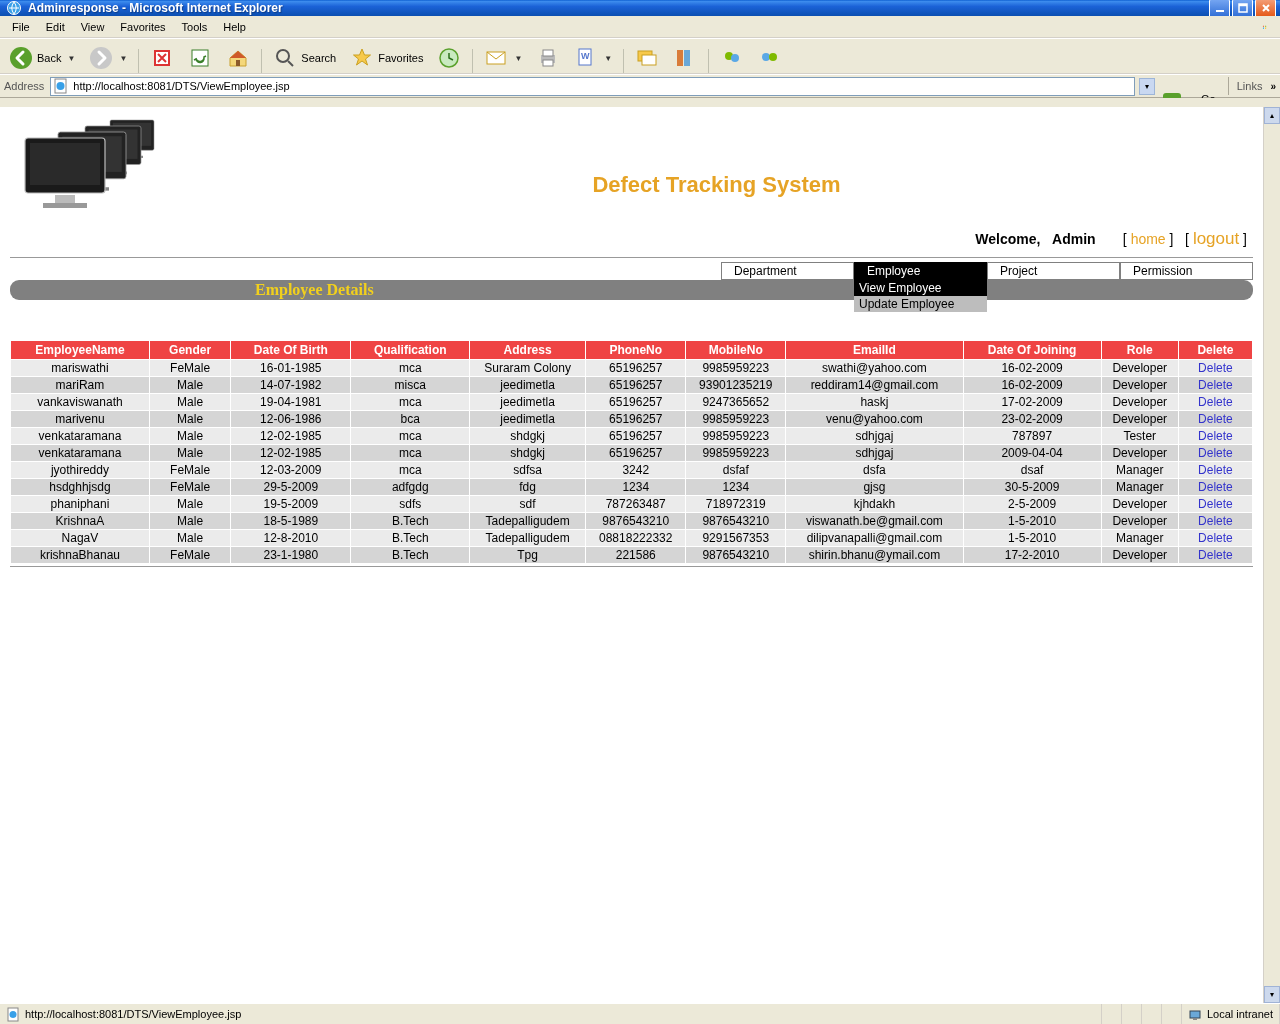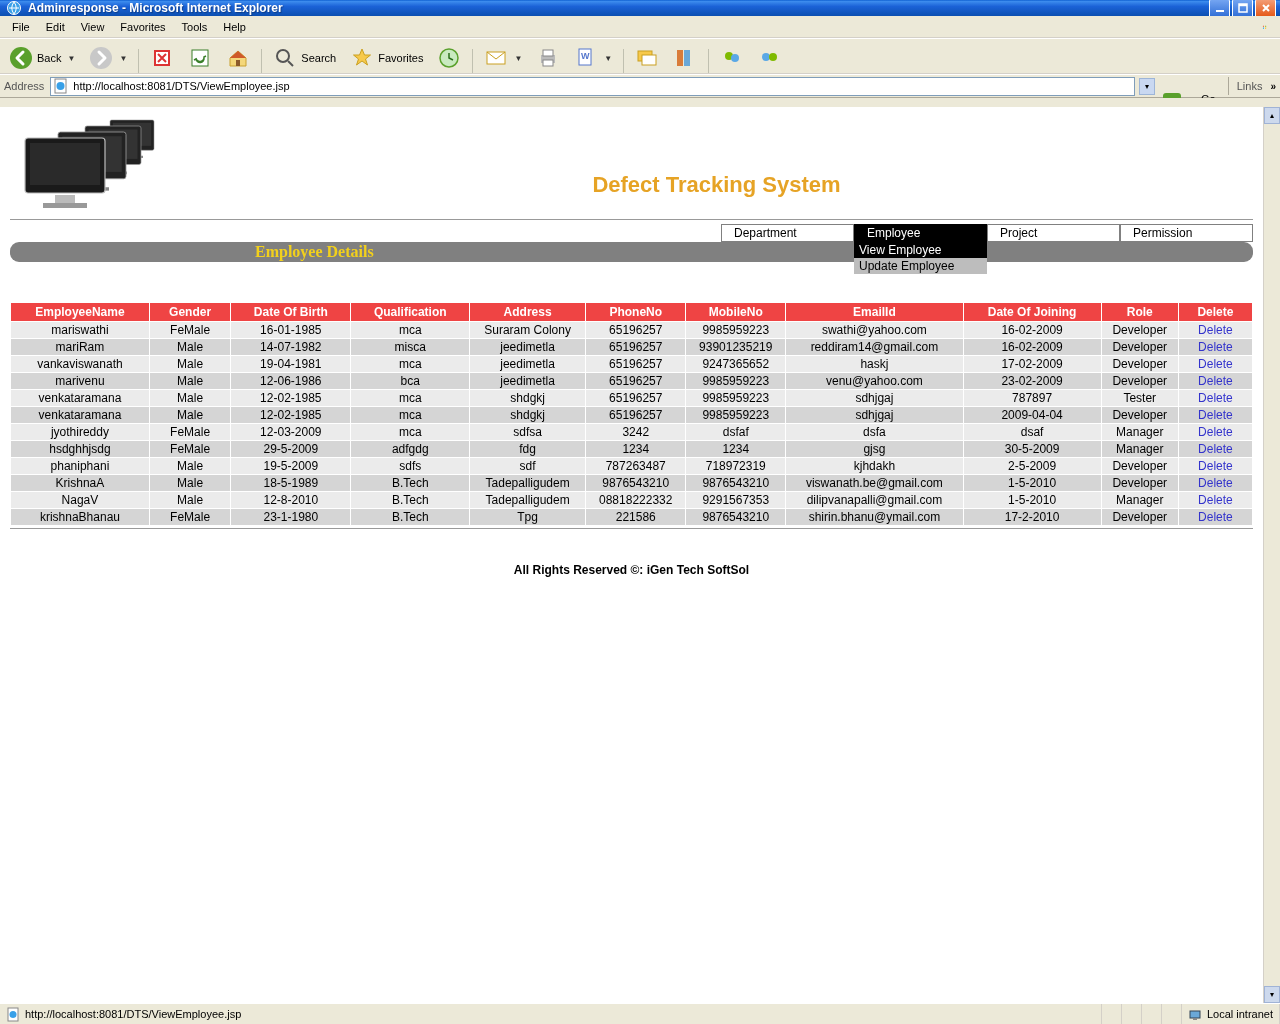--- a/index.html
+++ b/index.html
@@ -323,20 +323,27 @@
                 <rect x="5" y="5" width="70" height="42" fill="#2a2a2a"></rect>
                 <rect x="30" y="57" width="20" height="8" fill="#bbb"></rect>
                 <rect x="18" y="65" width="44" height="5" fill="#999"></rect>
               </g>
           </svg>
         </div>
         <div class="app-title">
             <h1>Defect Tracking System</h1>
           </div>
       </div>
+      <div class="welcome-row">
+        <strong>Welcome,</strong>&nbsp;&nbsp;
+        <strong>Admin</strong>
+        &nbsp;&nbsp;&nbsp;&nbsp;&nbsp;
+        [ <a href="#" class="wb-link">home</a> ] &nbsp;
+        [ <a href="#" class="logout-link">logout</a> ]
+      </div>
       <hr class="sep">
 
       <div class="navrow">
         <div class="spacer"></div>
         <div class="navcell">Department</div>
         <div class="dropdown-panel">
           <div class="navcell active">Employee</div>
           <div class="dd-items">
             <div class="active">View Employee</div>
             <div>Update Employee</div>
@@ -519,21 +526,20 @@
               <td>9876543210</td>
               <td>shirin.bhanu@ymail.com</td>
               <td>17-2-2010</td>
               <td>Developer</td>
               <td class="del"><a href="#">Delete</a></td>
             </tr>
           </tbody>
       </table>
 
       <hr class="sep">
-      <div class="footer-txt">All Rights Reserved ©: iGen Tech SoftSol</div>
     </div>
   </div>
   <div class="vscroll">
     <div class="up">▴</div>
     <div class="down">▾</div>
   </div>
 </div>
 
 <div class="statusbar">
   <div class="pane flex">

